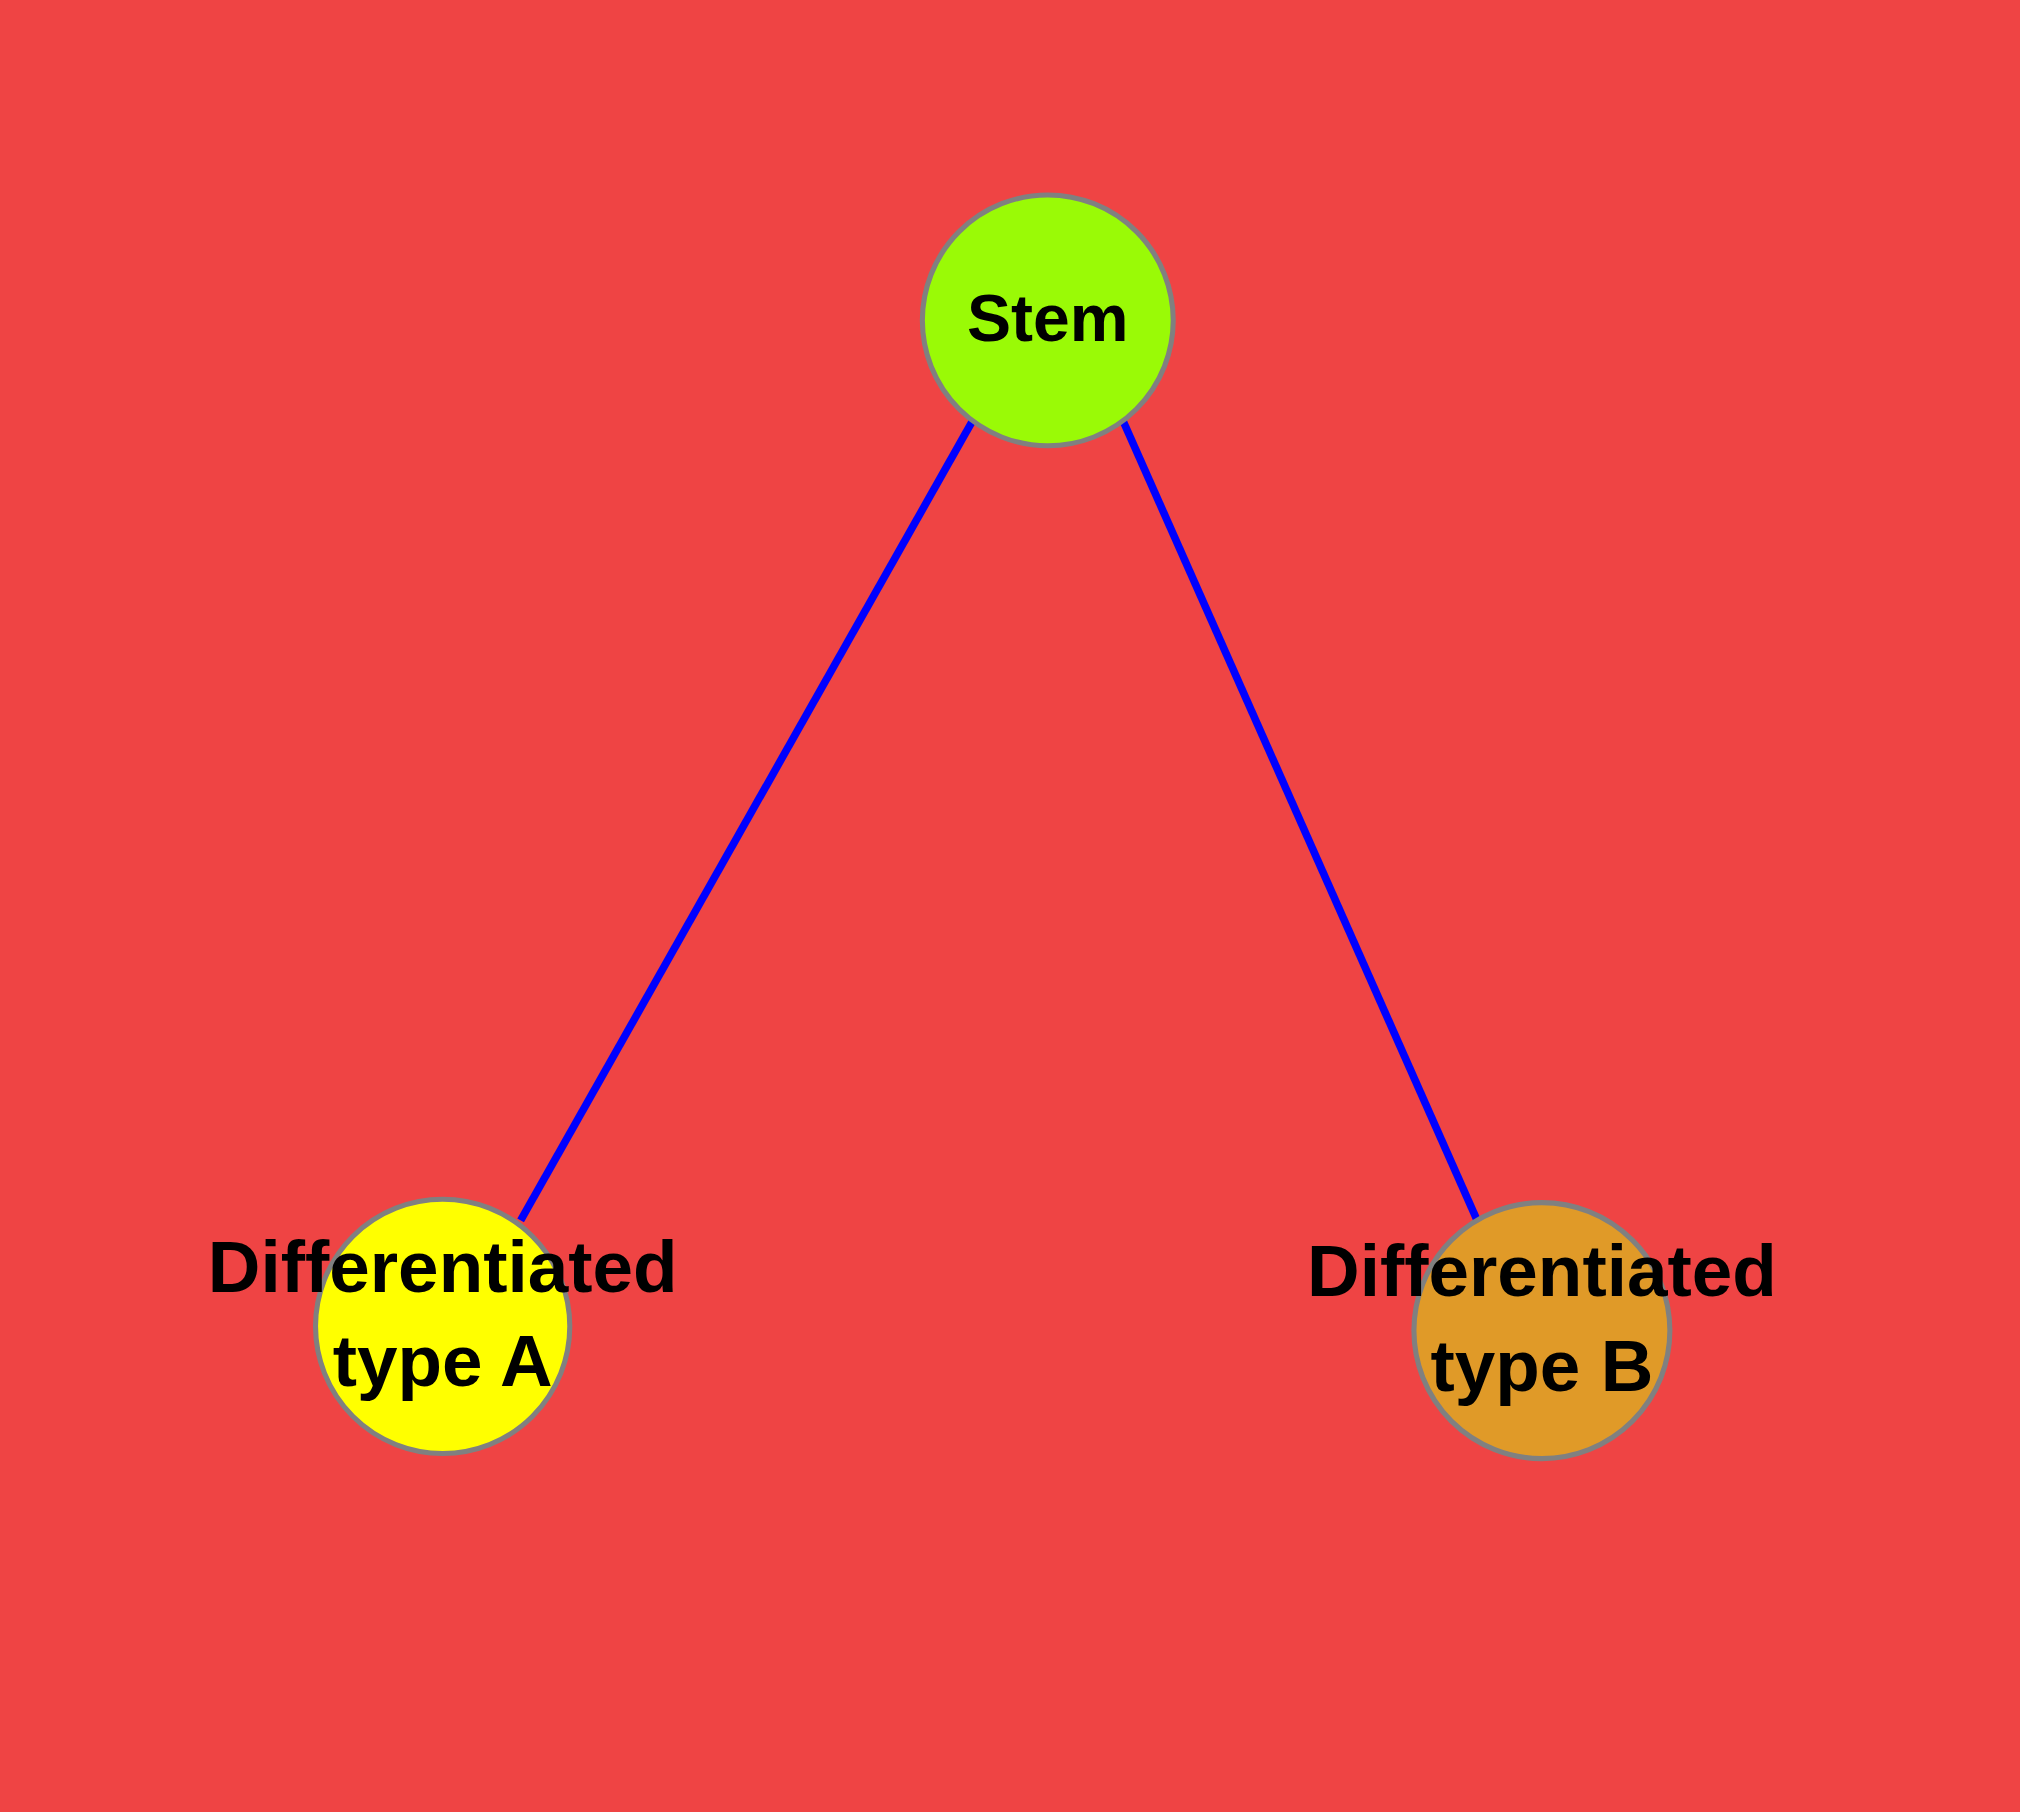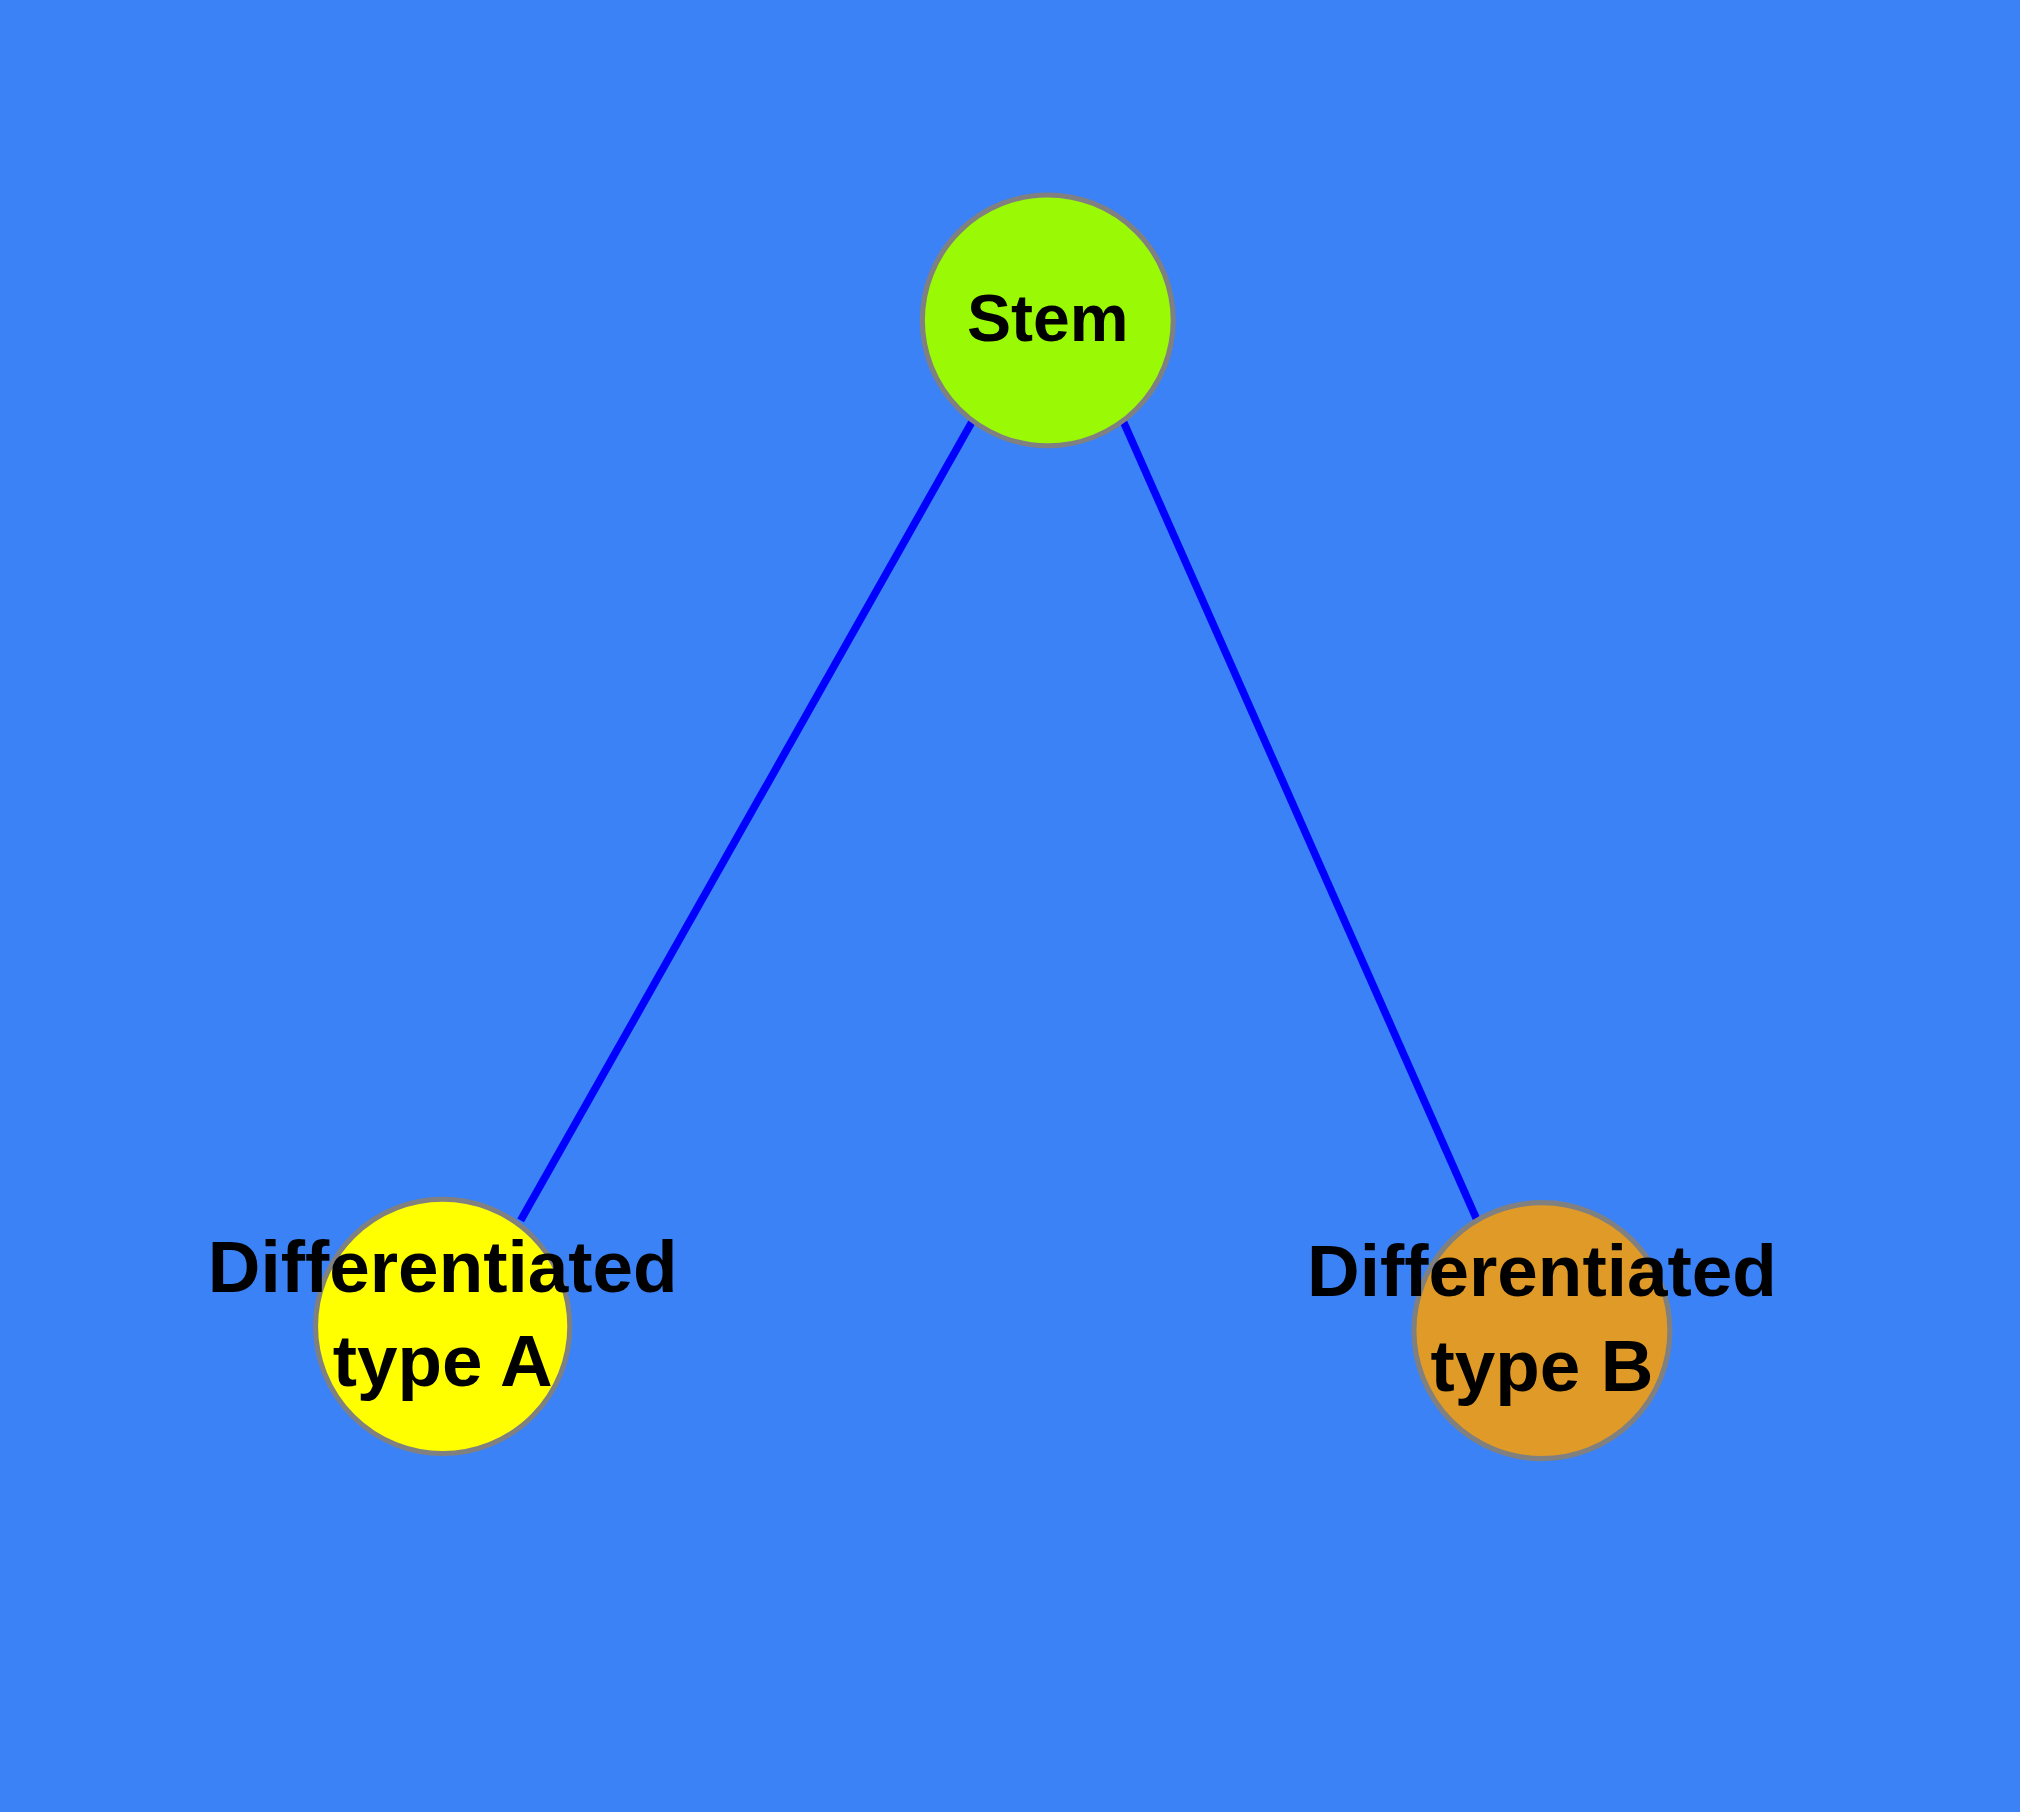--- a/index.html
+++ b/index.html
@@ -36,21 +36,21 @@
   .label-stem {
     font-size: 78px;
   }
   .label-leaf {
     font-size: 86px;
   }
 </style>
 </head>
 <body>
 
-<div id="canvas" style="background: #3b82f6;">
+<div id="canvas" style="background: #ef4444;">
   <svg id="graph-svg" viewBox="0 0 2384 2138">
 
     <g>
       <line class="edge" x1="1147" y1="497" x2="614" y2="1440" stroke="#0000ff" stroke-width="9" stroke-linecap="butt"></line>
       <line class="edge" x1="1325" y1="497" x2="1744" y2="1443" stroke="#0000ff" stroke-width="9" stroke-linecap="butt"></line>
     </g>
 
     <g>
       <circle class="node-circle" cx="1236" cy="378" r="148" fill="#9afa06" stroke="#808080" stroke-width="6"></circle>
       <circle class="node-circle" cx="522" cy="1565" r="150" fill="#ffff00" stroke="#808080" stroke-width="6"></circle>

